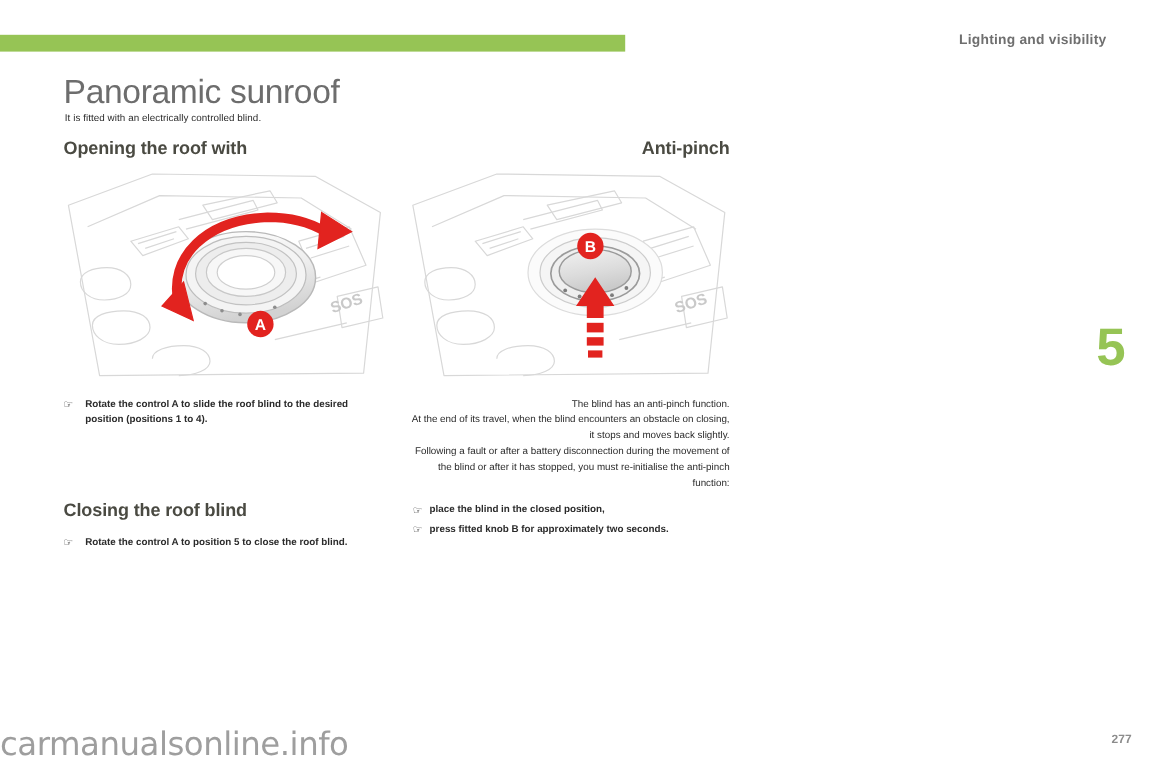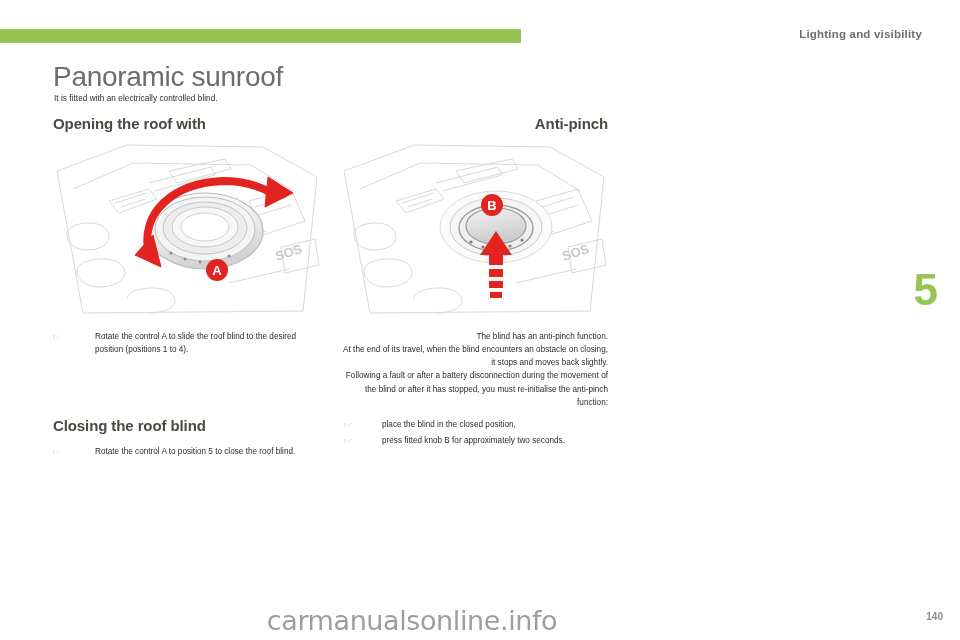--- a/index.html
+++ b/index.html
@@ -120,36 +120,35 @@
   .bullet-glyph {
     flex: 0 0 auto;
     width: 12px;
     padding-top: 1px;
     color: #2b2b2b;
     font-size: 9px;
     line-height: 1.4;
   }
   .bullet-text {
     font-size: 8.2px;
-    font-weight: normal;
+    font-weight: bold;
     line-height: 1.62;
     color: #2b2b2b;
-    margin-left: 24px;
   }
 
   .gap-lg { height: 60px; }
   .gap-sm { height: 9px; }
 
   
   #footer-watermark {
     position: absolute;
     left: 0;
     bottom: 4px;
     width: 824px;
-    text-align: center;
+    text-align: left;
     font-size: 27px;
     color: #9e9e9e;
     letter-spacing: -0.4px;
     font-family: "DejaVu Sans", sans-serif;
   }
   #footer-page-number {
     position: absolute;
     right: 17px;
     bottom: 18px;
     font-size: 10px;
@@ -324,13 +323,13 @@
     <span class="bullet-glyph">☞</span>
     <span class="bullet-text">place the blind in the closed position,</span>
   </div>
   <div class="bullet-row">
     <span class="bullet-glyph">☞</span>
     <span class="bullet-text">press fitted knob B for approximately two seconds.</span>
   </div>
 </div>
 
 <div id="footer-watermark">carmanualsonline.info</div>
-<div id="footer-page-number">140</div>
+<div id="footer-page-number">277</div>
 
 </body></html>

